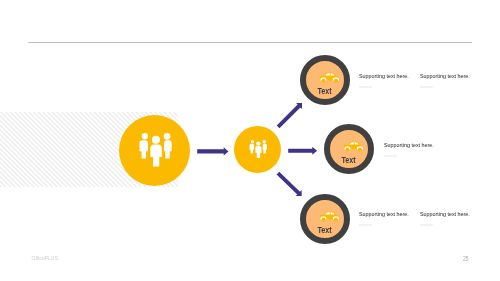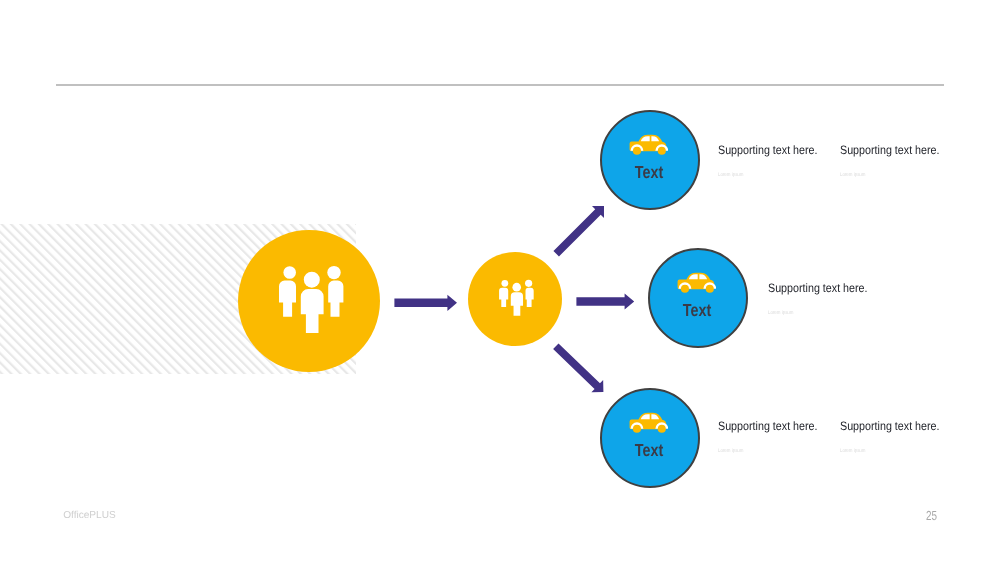--- a/index.html
+++ b/index.html
@@ -11,21 +11,21 @@
   .hatch{position:absolute;left:0;top:112px;width:178px;height:75px;}
 
   .topline{position:absolute;left:27.6px;top:42px;width:444.9px;height:1px;background:#c0c0c0;}
 
   .footer-left{position:absolute;left:31.6px;top:255.6px;font-size:5.05px;color:#cfcfcf;line-height:1;}
   .footer-right{position:absolute;left:462.9px;top:255.7px;font-size:6.6px;color:#a8a8a8;line-height:1;transform:scaleX(.75);transform-origin:0 0;}
 
   .bigcircle{position:absolute;left:119px;top:115px;width:71px;height:71px;border-radius:50%;background:#fbba00;}
   .midcircle{position:absolute;left:234px;top:126px;width:47px;height:47px;border-radius:50%;background:#fbba00;}
 
-  .node{position:absolute;width:50px;height:50px;border-radius:50%;border:1px solid #404040;background:#0ea5e9;
+  .node{position:absolute;width:50px;height:50px;border-radius:50%;border:6px solid #404040;background:#fdba74;
         box-sizing:border-box;}
   .node .label{position:absolute;left:-1px;right:0;top:25.6px;text-align:center;font-size:8.75px;font-weight:bold;color:#3b3b47;
         transform:scaleX(.82);line-height:1;}
   .node .caricon{position:absolute;left:12.6px;top:10.6px;}
 
   .txtblock{position:absolute;}
   .txtblock .t1{font-size:6.1px;color:#22242b;white-space:nowrap;transform:scaleX(.88);transform-origin:0 0;}
   .txtblock .t2{font-size:2.6px;color:#dadada;white-space:nowrap;margin-top:7.2px;transform:scaleX(.85);transform-origin:0 0;}
   svg{display:block;overflow:visible;}
   .arrowlayer{position:absolute;left:0;top:0;}

